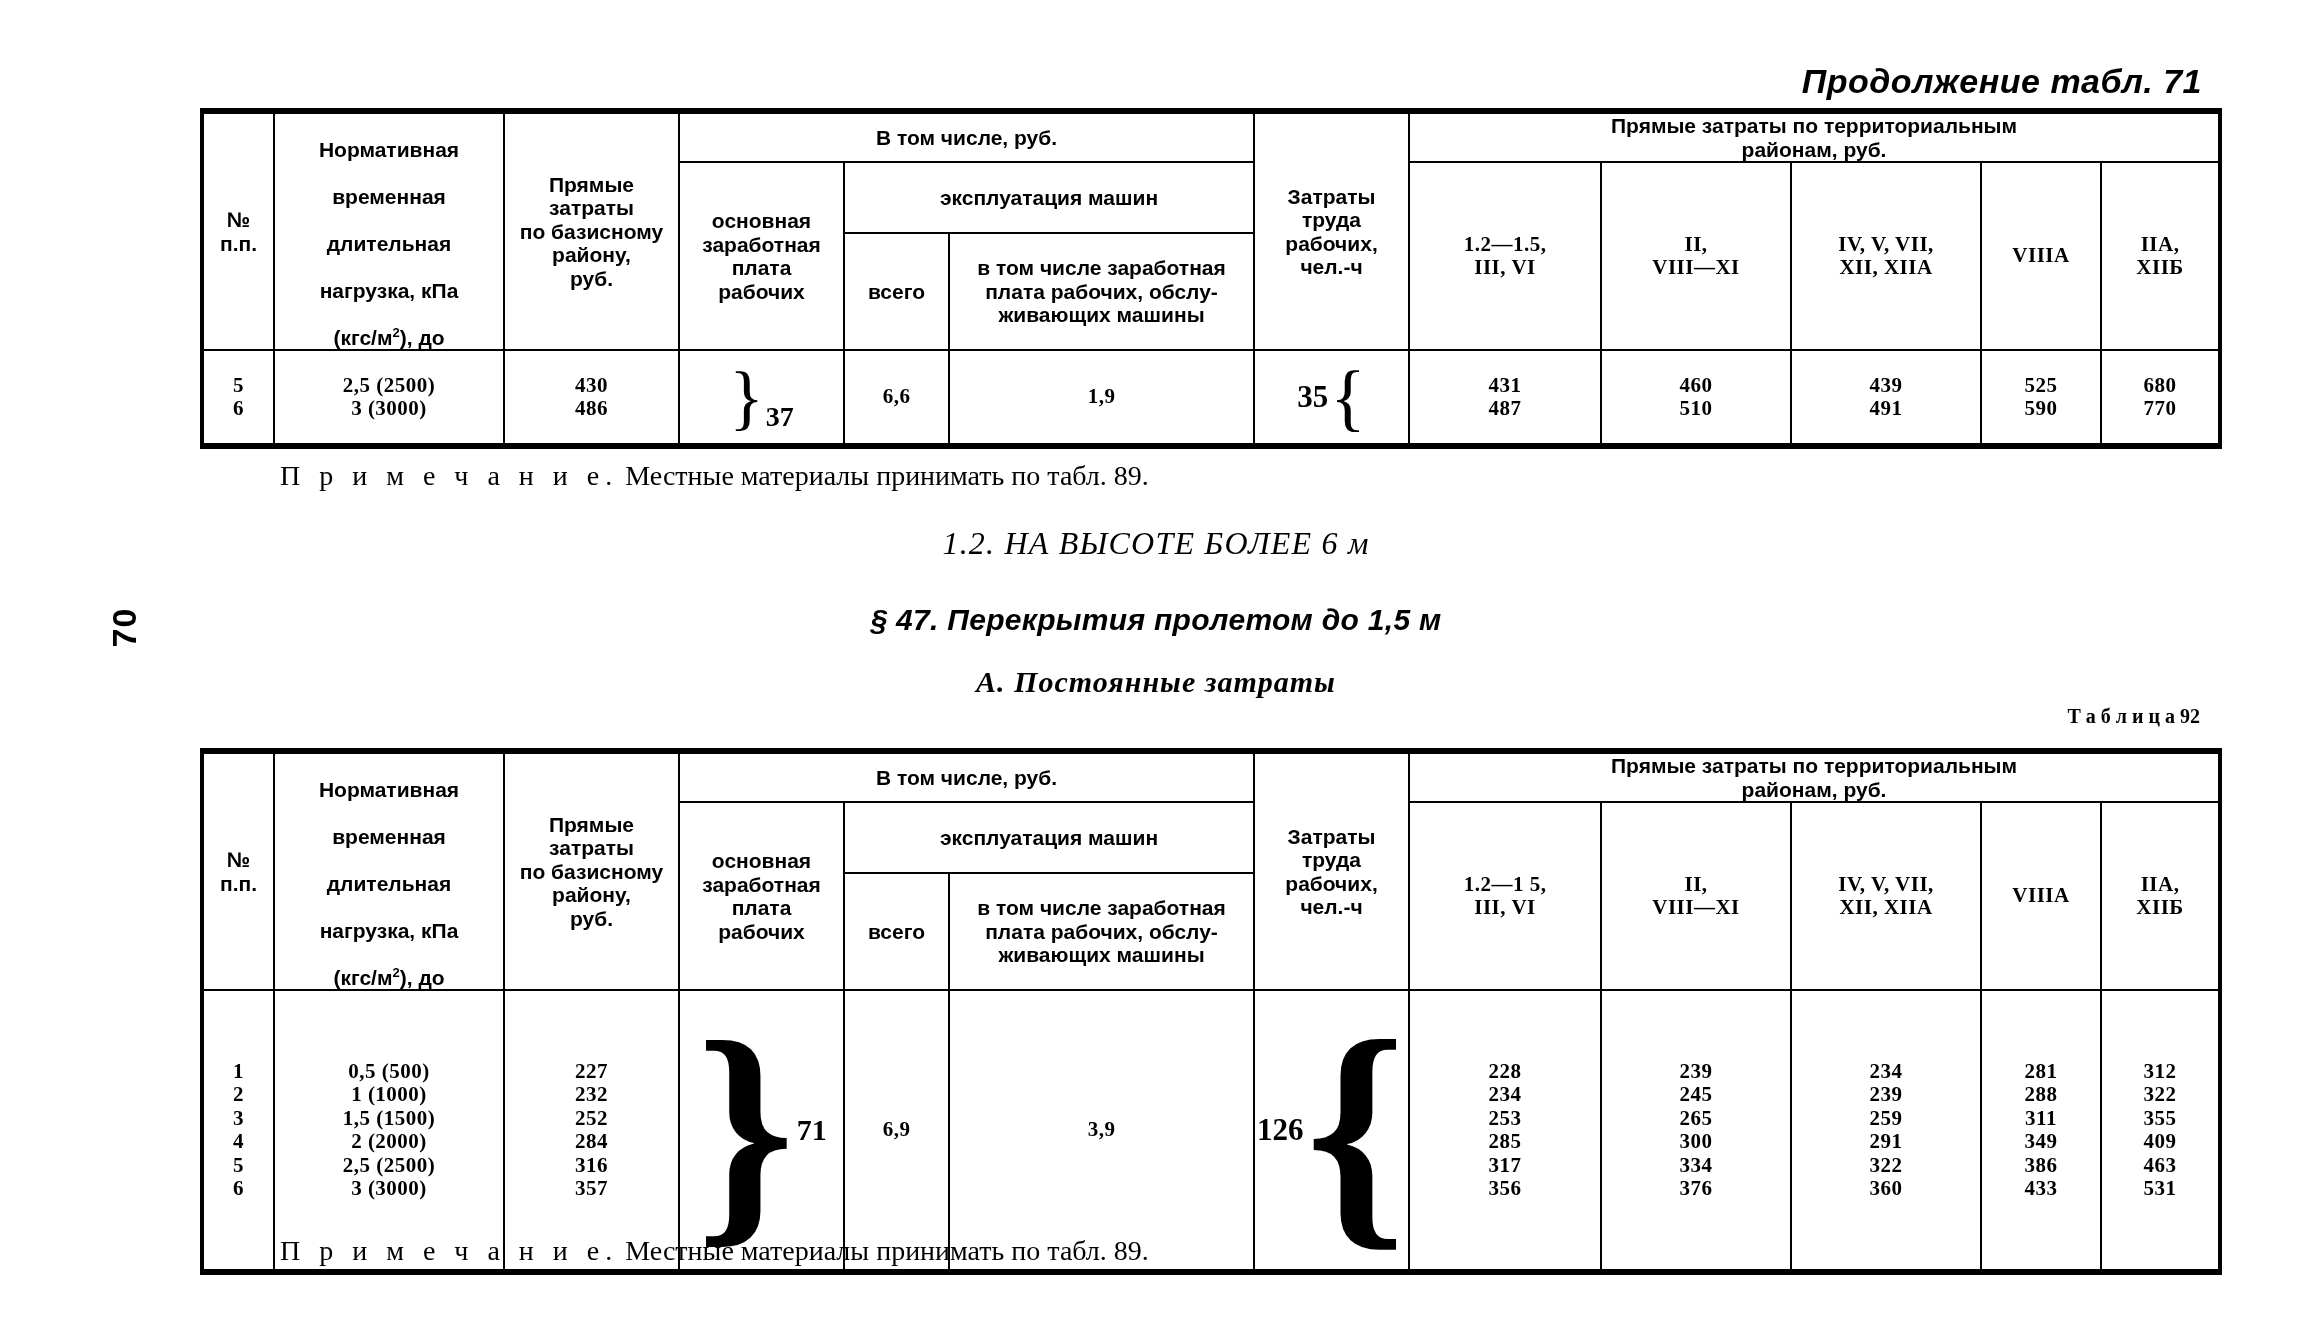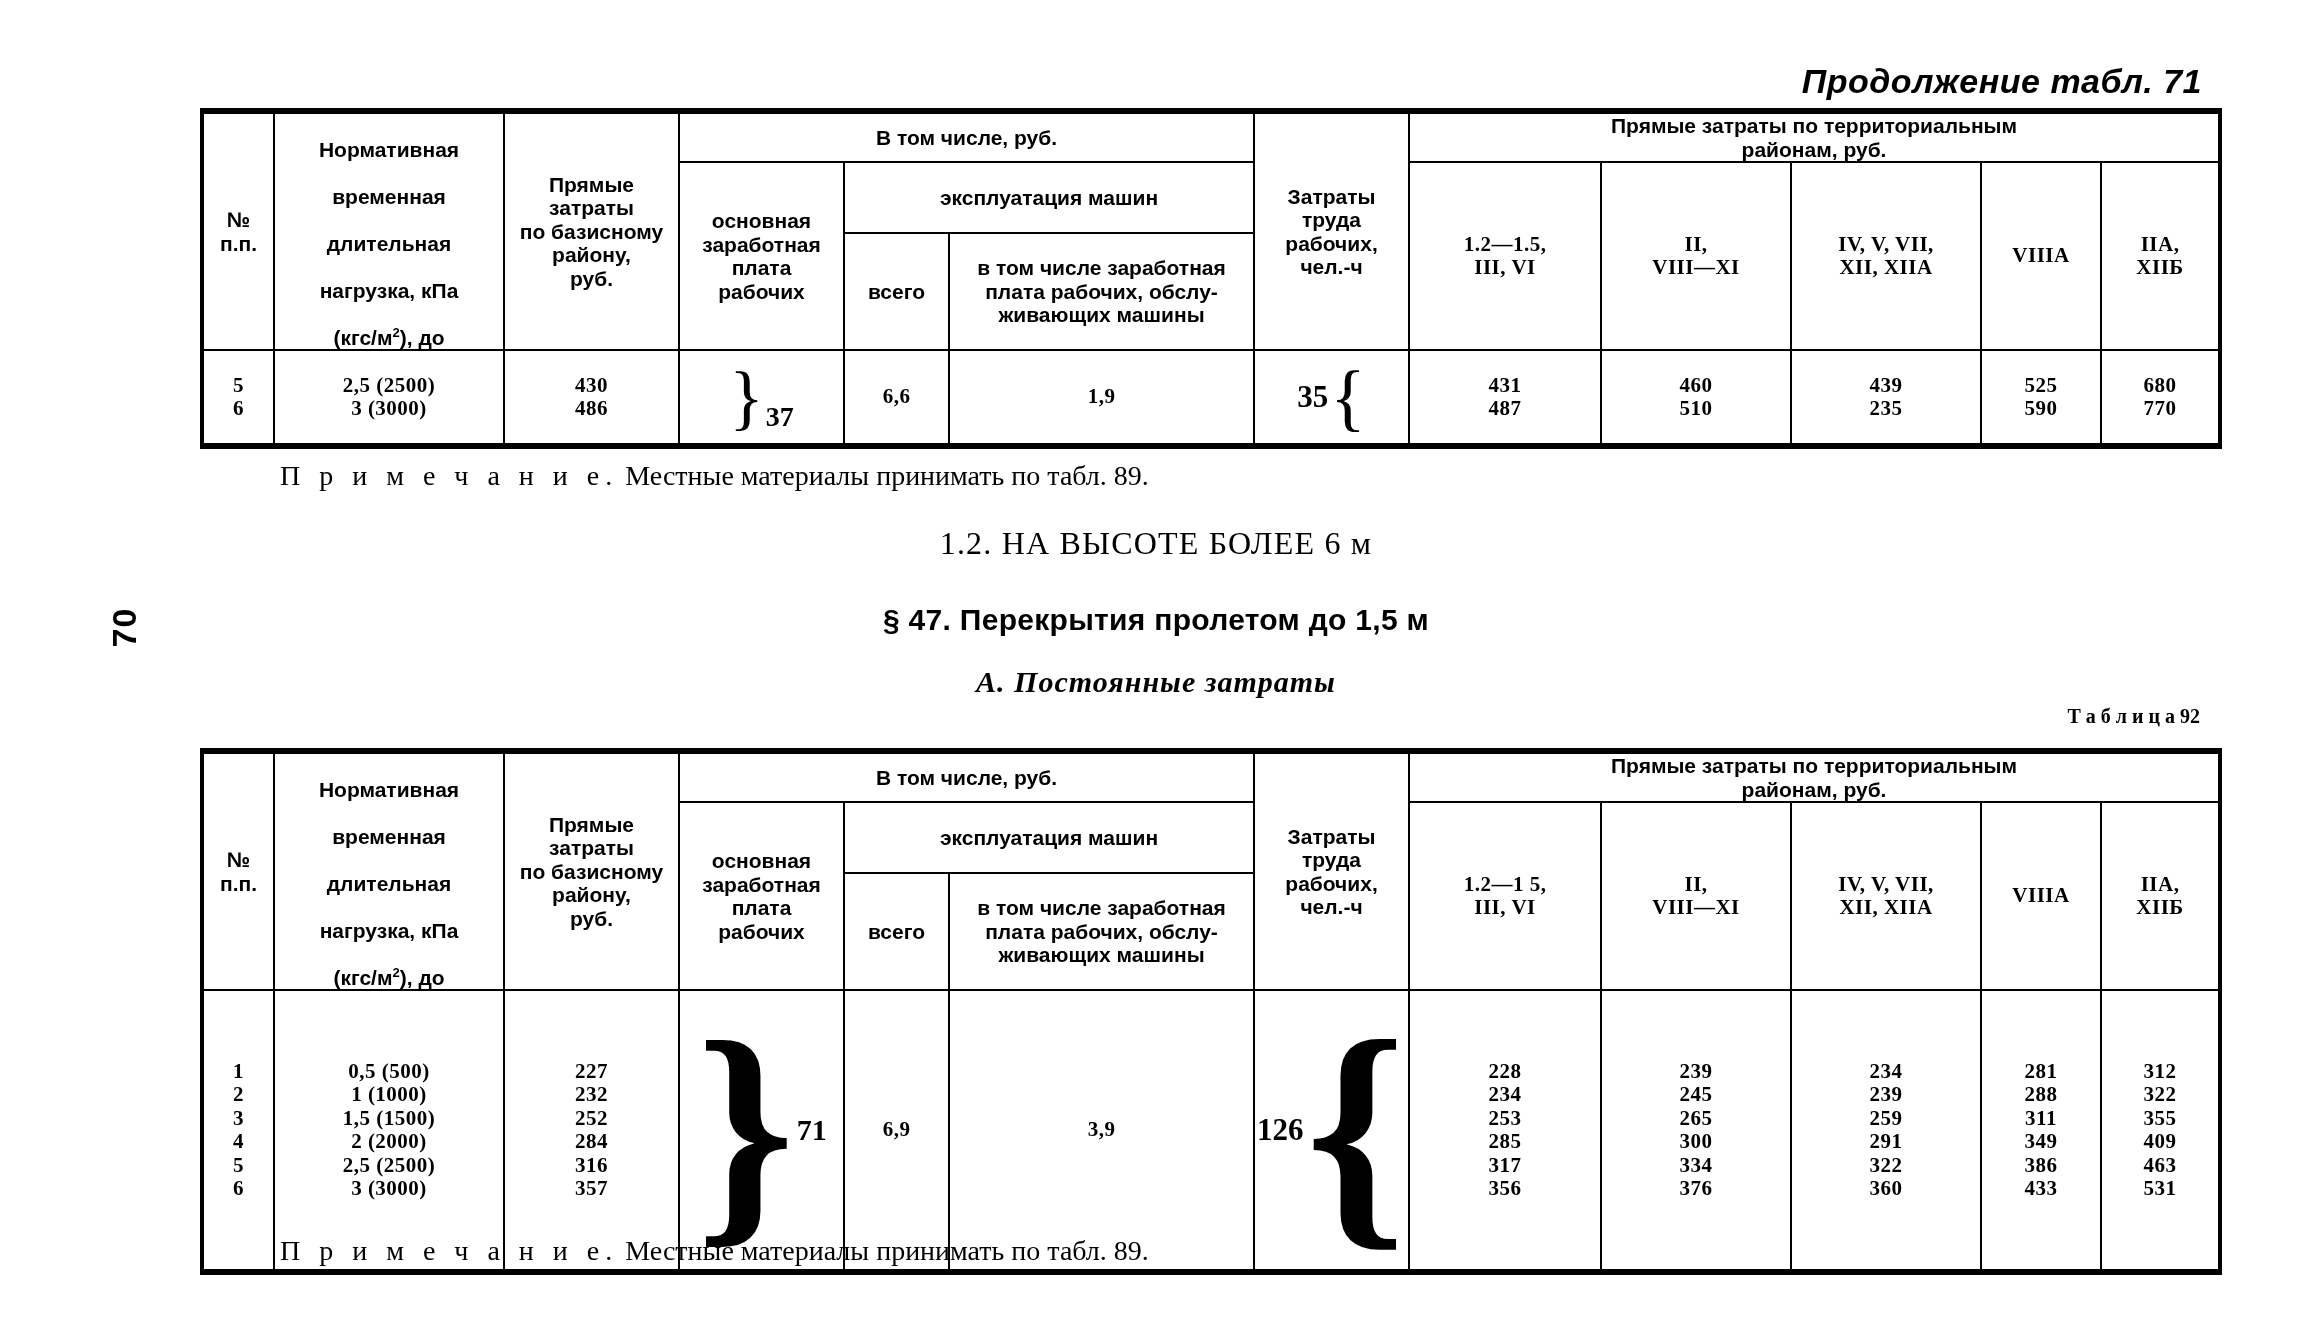--- a/index.html
+++ b/index.html
@@ -128,20 +128,21 @@
     font-size: 28px;
     white-space: pre;
   }
   .sp-word { letter-spacing: 6px; }
 
   .heading-center {
     position: absolute;
     left: 0;
     width: 2312px;
     text-align: center;
+    font-style: italic;
   }
   .h-section {
     font-family: "Liberation Serif", serif;
     font-size: 32px;
     font-weight: 400;
     letter-spacing: 1.2px;
   }
   .h-para {
     font-family: "Liberation Sans", sans-serif;
     font-size: 30px;
@@ -255,21 +256,21 @@
           <div class="brace-wrap">
             <span style="font-size:31px;">35</span>
             <span class="brace-glyph" style="font-size:74px;">{</span>
           </div>
         </td>
         <td class="num num-rows">431
 487</td>
         <td class="num num-rows">460
 510</td>
         <td class="num num-rows">439
-235</td>
+491</td>
         <td class="num num-rows">525
 590</td>
         <td class="num num-rows">680
 770</td>
       </tr>
     </tbody>
   </table>
 
   <div class="note" style="left:252px; top:428px;">
     <span class="sp-word">П р и м е ч а н и е.</span><span> Местные материалы принимать по табл. 89.</span>

